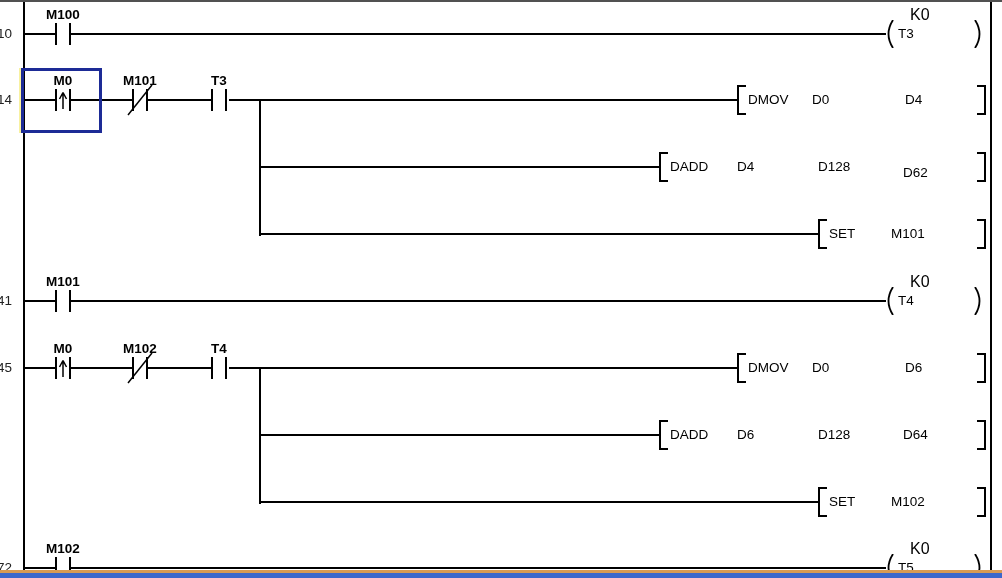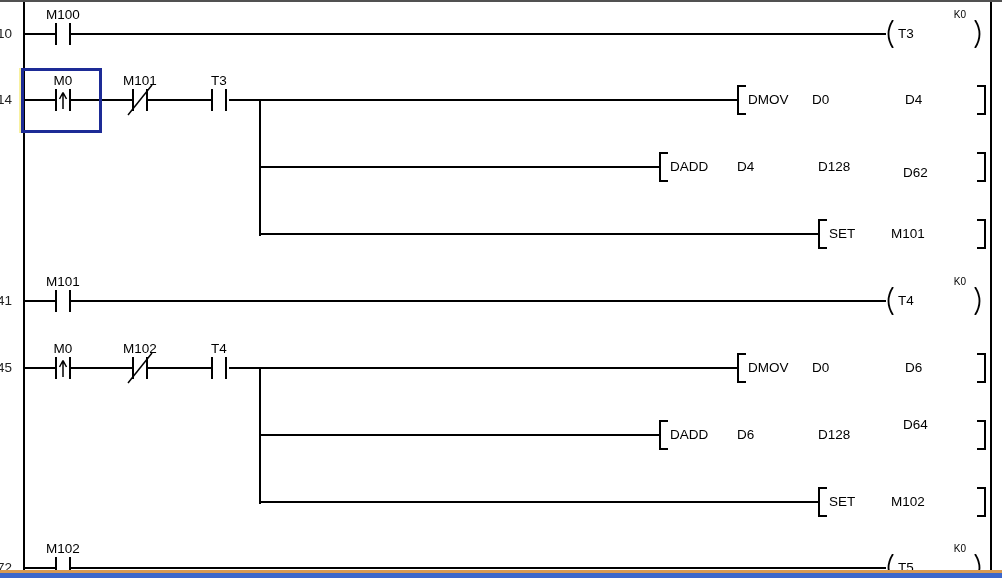--- a/index.html
+++ b/index.html
@@ -4,30 +4,30 @@
 <style>
   html,body{margin:0;padding:0;background:#fff;}
   #canvas{
     position:relative;width:1002px;height:578px;background:var(--background,#fff);
     overflow:hidden;font-family:"Liberation Sans",sans-serif;color:#000;
   }
   .wire-h{position:absolute;height:2px;background:var(--wire,#000);}
   .wire-v{position:absolute;width:2px;background:var(--wire,#000);}
   .rail{position:absolute;width:2px;background:var(--wire,#000);top:0;height:570px;}
   .lbl{position:absolute;font-size:13.5px;line-height:15px;white-space:nowrap;}
-  .clabel{width:80px;text-align:center;}
+  .clabel{width:80px;text-align:center;font-weight:bold;}
   .step{position:absolute;left:-14px;width:26px;text-align:right;font-size:13.5px;line-height:16px;color:#222;}
   .contact{position:absolute;width:16px;height:22px;}
   .contact svg{overflow:visible;display:block;}
   .lbr,.rbr{position:absolute;width:9px;height:30px;box-sizing:border-box;}
   .lbr{border-left:2px solid #000;border-top:2px solid #000;border-bottom:2px solid #000;}
   .rbr{border-right:2px solid #000;border-top:2px solid #000;border-bottom:2px solid #000;}
   .coil{position:absolute;width:100px;height:28px;}
   .coil .dev{position:absolute;left:14px;top:0;line-height:28px;font-size:13.5px;}
-  .preset{position:absolute;width:56px;text-align:right;font-size:10px;line-height:15px;}
+  .preset{position:absolute;width:56px;text-align:left;font-size:16px;line-height:15px;}
   .cursor{position:absolute;box-sizing:border-box;border:3px solid var(--selection,#1d2b96);background:transparent;}
   .editmark{position:absolute;width:2px;background:var(--edit-marker,#f8f1a0);}
   .frame-top{position:absolute;left:0;top:0;width:1002px;height:2px;background:var(--frame-top,#515151);}
   .frame-line{position:absolute;left:0;top:570px;width:1002px;height:3px;background:var(--frame-line,#d89a52);}
   .frame-bar{position:absolute;left:0;top:573px;width:1002px;height:5px;background:var(--frame-bar,#3c67cb);}
   .rung{position:static;}
 </style>
 </head>
 <body>
 
@@ -179,21 +179,21 @@
       <span class="lbl" style="left:905px;top:360px">D6</span>
       <div class="rbr" style="left:977px;top:353px"></div>
     </div>
 
     <div class="wire-h" style="left:260px;top:434px;width:399px"></div>
     <div>
       <div class="lbr" style="left:659px;top:420px"></div>
       <span class="lbl" style="left:670px;top:427px">DADD</span>
       <span class="lbl" style="left:737px;top:427px">D6</span>
       <span class="lbl" style="left:818px;top:427px">D128</span>
-      <span class="lbl" style="left:903px;top:417px">D64</span>
+      <span class="lbl" style="left:903px;top:427px">D64</span>
       <div class="rbr" style="left:977px;top:420px"></div>
     </div>
 
     <div class="wire-h" style="left:260px;top:501px;width:558px"></div>
     <div>
       <div class="lbr" style="left:818px;top:487px"></div>
       <span class="lbl" style="left:829px;top:494px">SET</span>
       <span class="lbl" style="left:891px;top:494px">M102</span>
       <div class="rbr" style="left:977px;top:487px"></div>
     </div>

